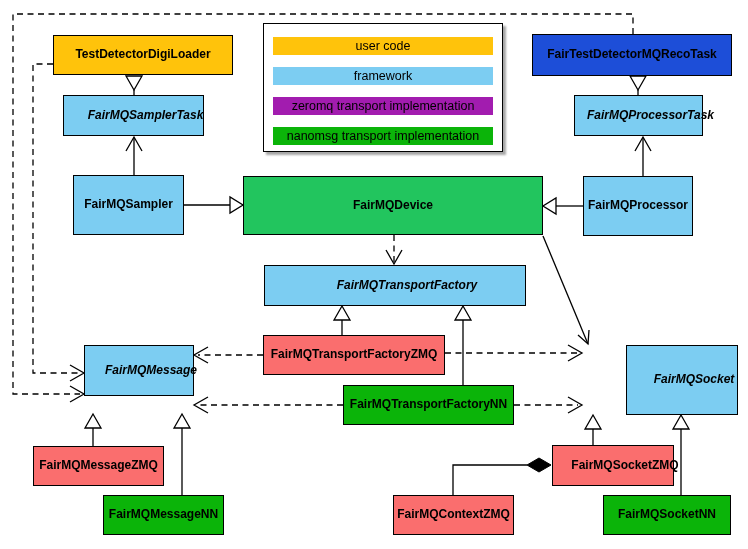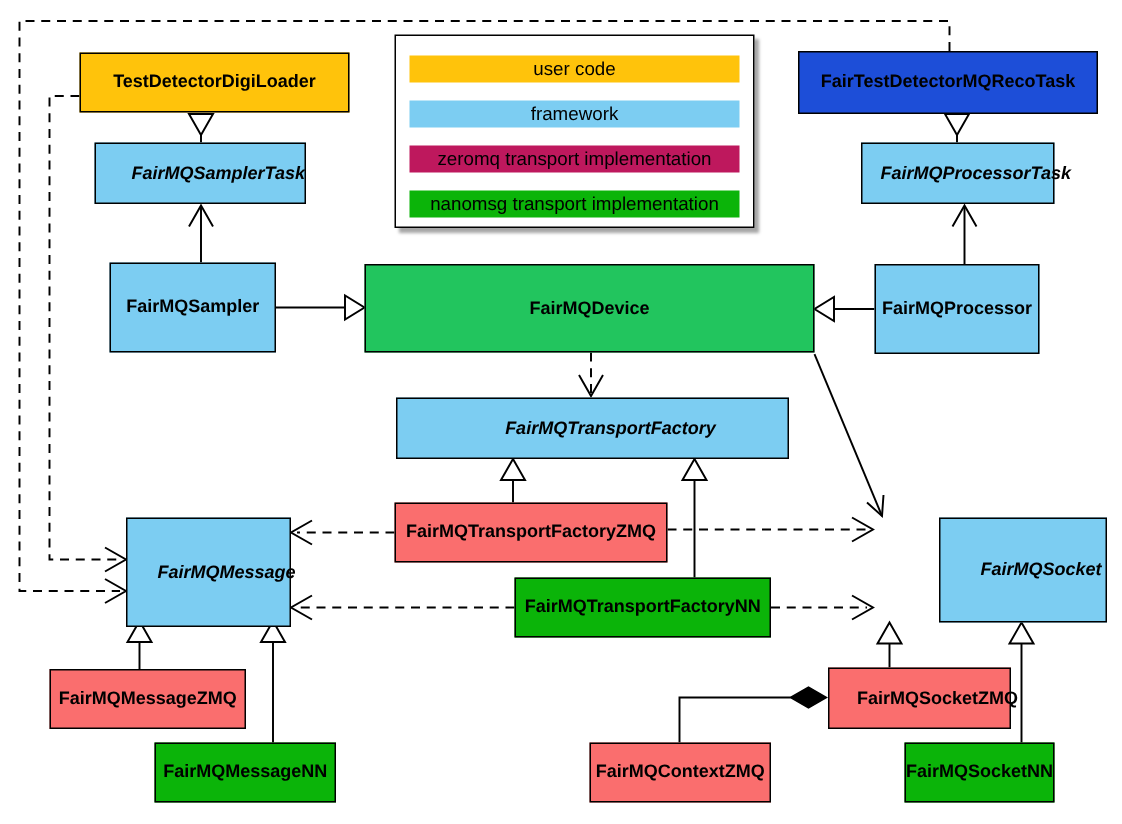--- a/index.html
+++ b/index.html
@@ -141,21 +141,21 @@
 
     <g>
       <path class="edge-line" d="M453,495 L453,465 L527,465"></path>
       <polygon class="diamond" points="527,465 539,458 551,465 539,472"></polygon>
     </g>
   </svg>
 
   <div class="legend">
     <div class="legend-bar" style="background-color: rgb(255, 195, 11);">user code</div>
     <div class="legend-bar" style="background-color: rgb(124, 205, 242);">framework</div>
-    <div class="legend-bar" style="background-color: #be185d;">zeromq transport implementation</div>
+    <div class="legend-bar" style="background-color: #a21caf;">zeromq transport implementation</div>
     <div class="legend-bar" style="background-color: rgb(11, 180, 9);">nanomsg transport implementation</div>
   </div>
 
   <div class="node" style="left: 53px; top: 35px; width: 180px; height: 40px; background-color: rgb(255, 195, 11);">TestDetectorDigiLoader</div>
 
   <div class="node" style="left: 532px; top: 34px; width: 200px; height: 42px; background-color: #1d4ed8;">FairTestDetectorMQRecoTask</div>
 
   <div class="node abstract" style="left: 63px; top: 95px; width: 141px; height: 41px; background-color: rgb(124, 205, 242);">FairMQSamplerTask</div>
 
   <div class="node abstract" style="left: 574px; top: 95px; width: 129px; height: 41px; background-color: rgb(124, 205, 242);">FairMQProcessorTask</div>
@@ -165,27 +165,27 @@
   <div class="node" style="left: 243px; top: 176px; width: 300px; height: 59px; background-color: #22c55e;">FairMQDevice</div>
 
   <div class="node" style="left: 583px; top: 176px; width: 110px; height: 60px; background-color: rgb(124, 205, 242);">FairMQProcessor</div>
 
   <div class="node abstract" style="left: 264px; top: 265px; width: 262px; height: 41px; background-color: rgb(124, 205, 242);">FairMQTransportFactory</div>
 
   <div class="node" style="left: 263px; top: 335px; width: 182px; height: 40px; background-color: rgb(250, 110, 110);">FairMQTransportFactoryZMQ</div>
 
   <div class="node" style="left: 343px; top: 385px; width: 171px; height: 40px; background-color: rgb(11, 180, 9);">FairMQTransportFactoryNN</div>
 
-  <div class="node abstract" style="left: 84px; top: 345px; width: 110px; height: 73px; background-color: rgb(124, 205, 242);">FairMQMessage</div>
+  <div class="node abstract" style="left: 84px; top: 345px; width: 110px; height: 51px; background-color: rgb(124, 205, 242);">FairMQMessage</div>
 
   <div class="node abstract" style="left: 582px; top: 345px; width: 112px; height: 70px; background-color: rgb(124, 205, 242); margin-left: 44px;">FairMQSocket</div>
 
   <div class="node" style="left: 33px; top: 446px; width: 131px; height: 40px; background-color: rgb(250, 110, 110);">FairMQMessageZMQ</div>
 
   <div class="node" style="left: 103px; top: 495px; width: 121px; height: 40px; background-color: rgb(11, 180, 9);">FairMQMessageNN</div>
 
   <div class="node" style="left: 552px; top: 445px; width: 122px; height: 41px; background-color: rgb(250, 110, 110); padding-left: 24px;">FairMQSocketZMQ</div>
 
-  <div class="node" style="left: 603px; top: 495px; width: 100px; height: 40px; background-color: rgb(11, 180, 9);">FairMQSocketNN</div>
+  <div class="node" style="left: 603px; top: 495px; width: 128px; height: 40px; background-color: rgb(11, 180, 9);">FairMQSocketNN</div>
 
   <div class="node" style="left: 393px; top: 495px; width: 121px; height: 40px; background-color: rgb(250, 110, 110);">FairMQContextZMQ</div>
 
 </div>
 
 </body></html>

